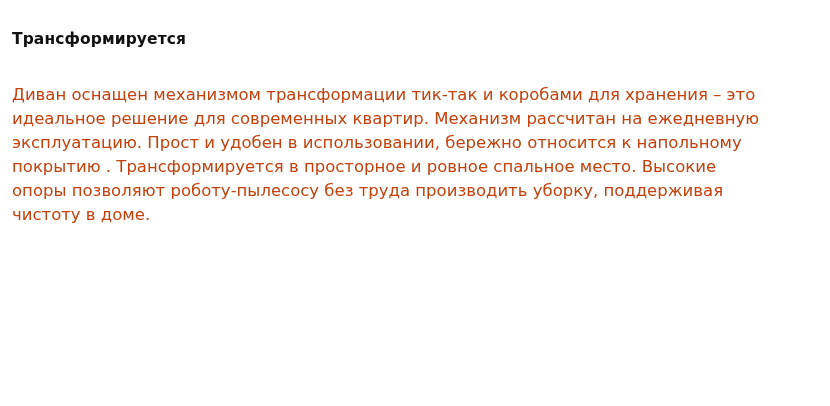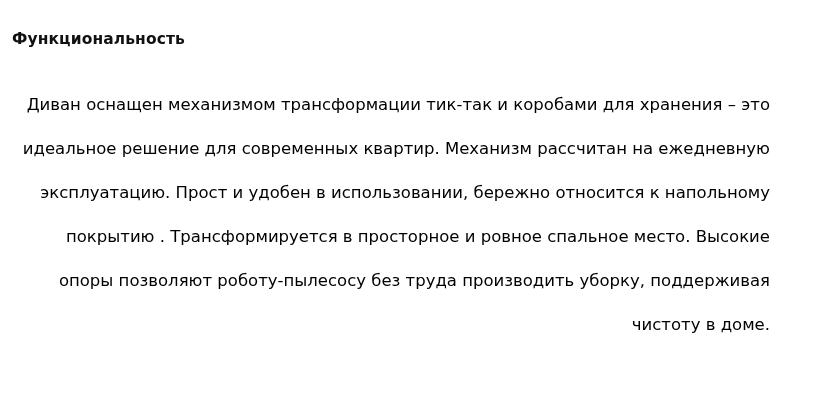--- a/index.html
+++ b/index.html
@@ -26,27 +26,26 @@
     font-size: 15.5px;
     font-weight: bold;
     color: #111111;
     letter-spacing: 0.1px;
     margin: 0 0 34px 0;
     line-height: 1.2;
   }
   .body-text {
     font-size: 16.5px;
     font-weight: 400;
-    color: #000000;
-    line-height: 44px;
+    color: #c2410c;
+    line-height: 24px;
     margin: 0;
     max-width: 760px;
     white-space: pre-line;
-    text-align: right;
   }
 </style>
 </head>
 <body>
 
 <div class="page">
-  <h2 class="section-heading">Функциональность</h2>
+  <h2 class="section-heading">Трансформируется</h2>
   <p class="body-text">Диван оснащен механизмом трансформации тик-так и коробами для хранения – это идеальное решение для современных квартир. Механизм рассчитан на ежедневную эксплуатацию. Прост и удобен в использовании, бережно относится к напольному покрытию . Трансформируется в просторное и ровное спальное место. Высокие опоры позволяют роботу-пылесосу без труда производить уборку, поддерживая чистоту в доме.</p>
 </div>
 
 </body></html>

